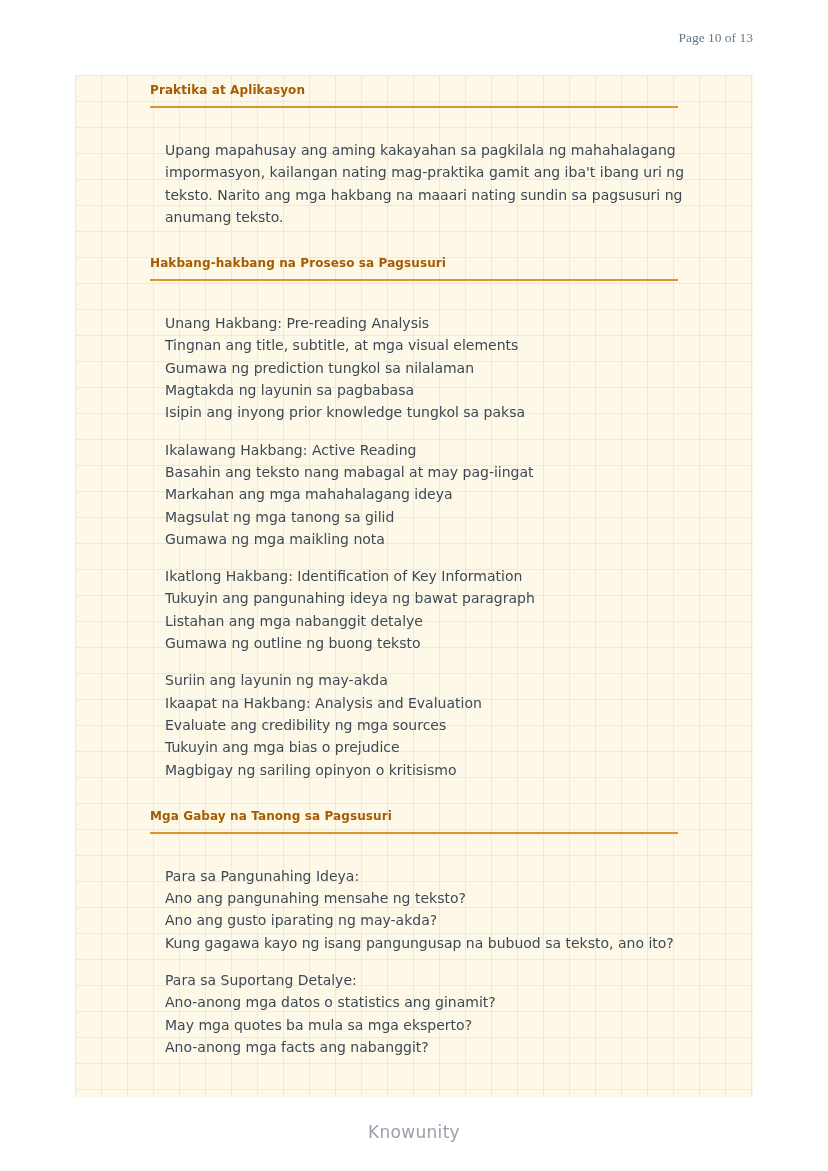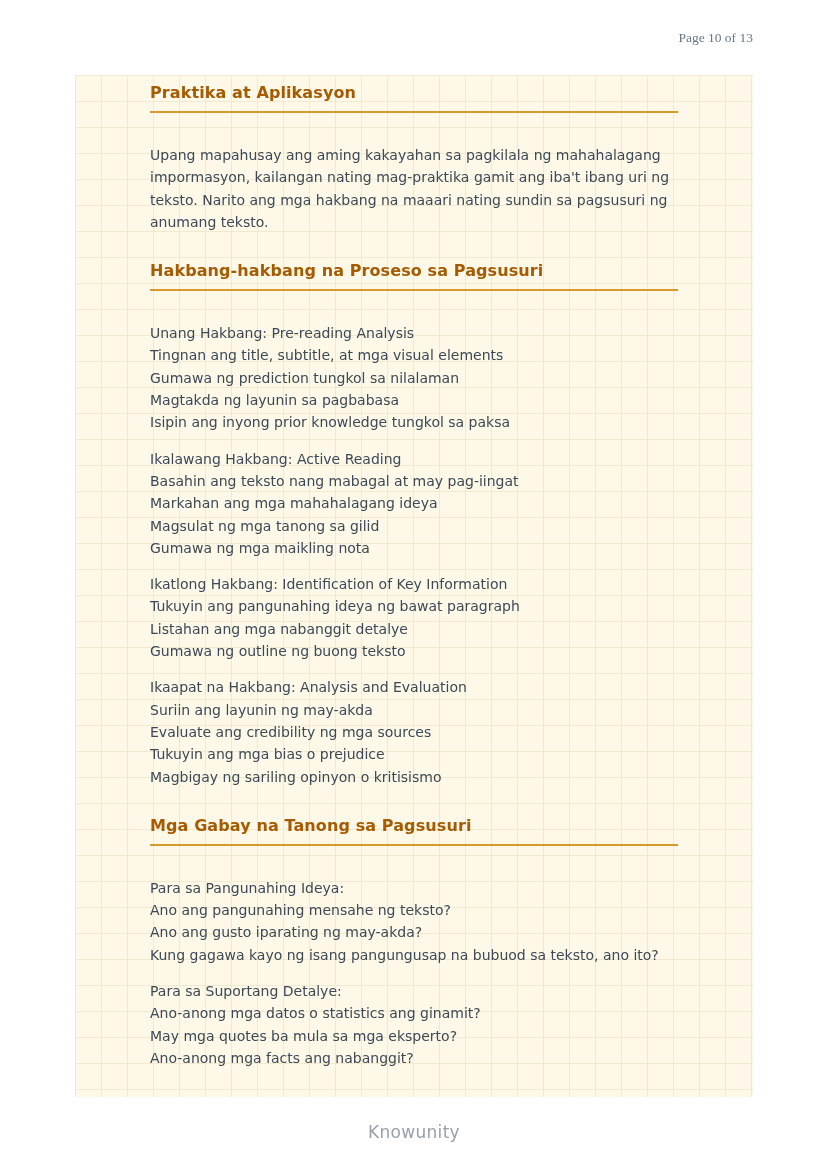--- a/index.html
+++ b/index.html
@@ -37,34 +37,34 @@
 
   .content {
     padding: 2px 0 0 75px;
   }
 
   .note-section + .note-section { margin-top: 22px; }
 
   .section-heading {
     margin: 0;
     padding-top: 6px;
-    font-size: 16px;
+    font-size: 12px;
     font-weight: bold;
     color: #a55c00;
     letter-spacing: 0.1px;
   }
 
   .section-rule {
     width: 528px;
     border: none;
     border-top: 2px solid #d6992e;
     margin: 9px 0 31px 0;
   }
 
-  .block { margin: 0; }
+  .block { margin: 15px; }
   .block + .block { margin-top: 14px; }
 
   .line, .para {
     margin: 0;
     font-size: 14px;
     line-height: 22.3px;
     color: #3d4956;
   }
 
   .para { max-width: 530px; }
@@ -112,22 +112,22 @@
             <p class="line">Magsulat ng mga tanong sa gilid</p>
             <p class="line">Gumawa ng mga maikling nota</p>
           </div>
           <div class="block">
             <p class="line">Ikatlong Hakbang: Identification of Key Information</p>
             <p class="line">Tukuyin ang pangunahing ideya ng bawat paragraph</p>
             <p class="line">Listahan ang mga nabanggit detalye</p>
             <p class="line">Gumawa ng outline ng buong teksto</p>
           </div>
           <div class="block">
+            <p class="line">Suriin ang layunin ng may-akda</p>
             <p class="line">Ikaapat na Hakbang: Analysis and Evaluation</p>
-            <p class="line">Suriin ang layunin ng may-akda</p>
             <p class="line">Evaluate ang credibility ng mga sources</p>
             <p class="line">Tukuyin ang mga bias o prejudice</p>
             <p class="line">Magbigay ng sariling opinyon o kritisismo</p>
           </div>
         </section>
         <section class="note-section">
           <h2 class="section-heading">Mga Gabay na Tanong sa Pagsusuri</h2>
           <div class="section-rule"></div>
           <div class="block">
             <p class="line">Para sa Pangunahing Ideya:</p>

